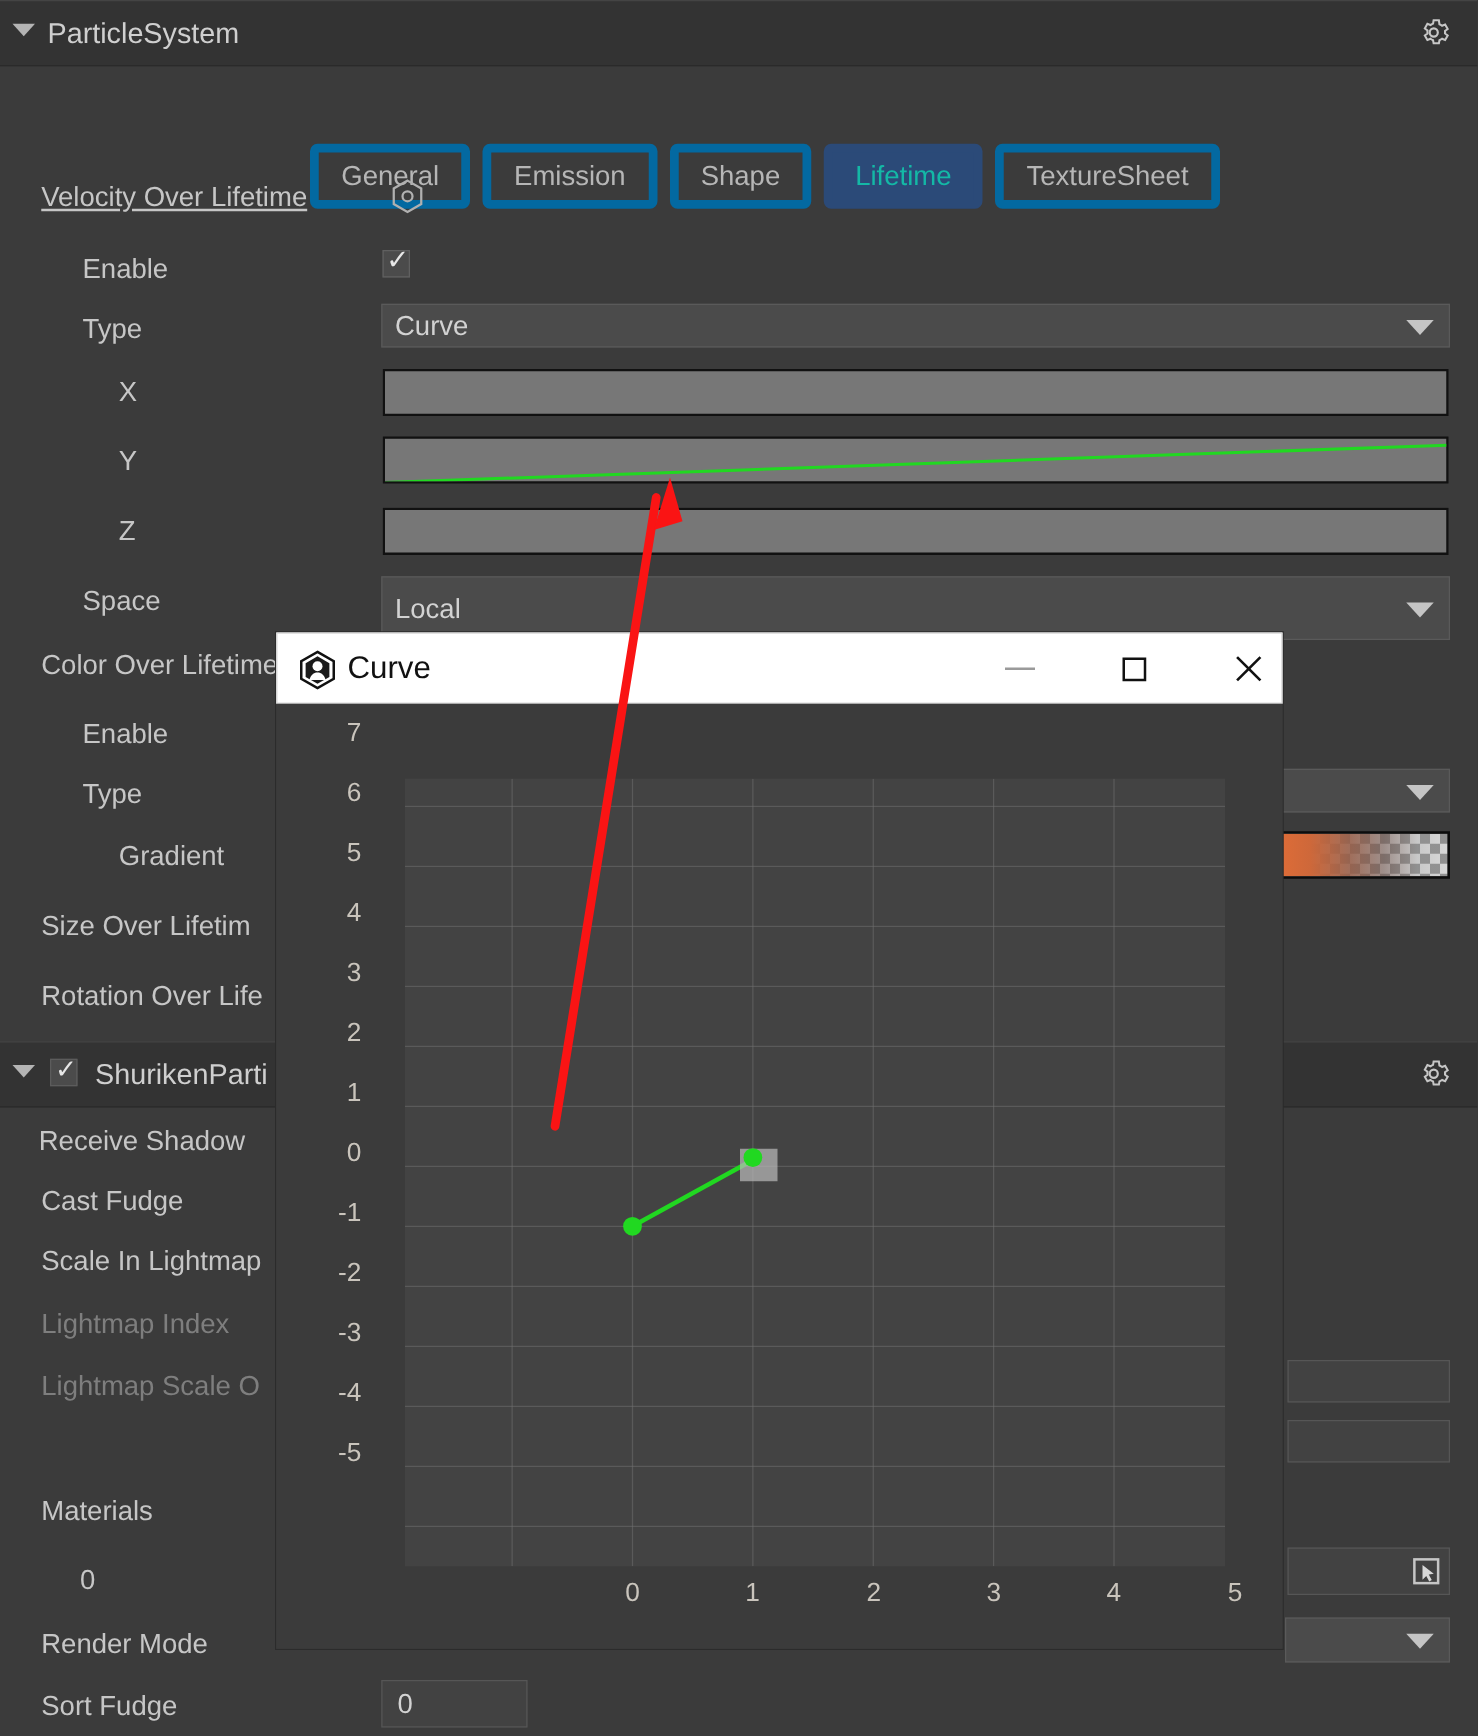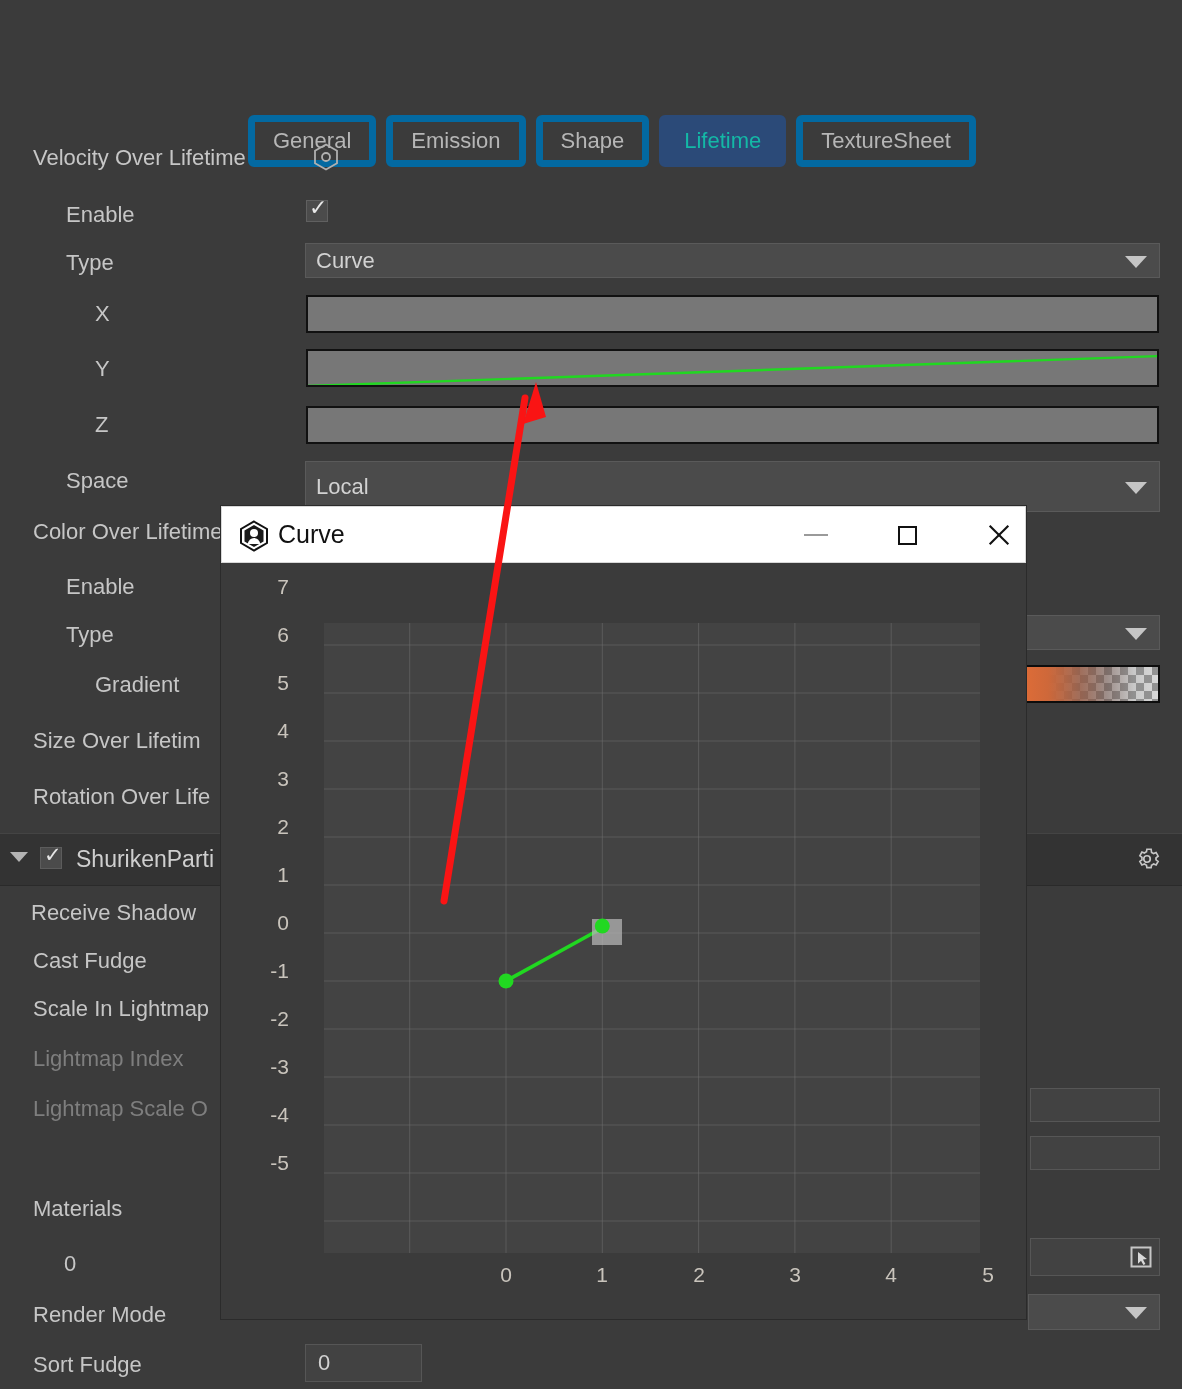--- a/index.html
+++ b/index.html
@@ -311,30 +311,40 @@
     width: 1182px;
     height: 1389px;
     pointer-events: none;
   }
 </style>
 </head>
 <body>
 
 <div class="inspector">
 
+  <div class="comp-header" style="top:0;">
+    <div class="foldout"></div>
+    <div class="title">ParticleSystem</div>
+    <div class="gear">
+      <svg viewBox="0 0 24 24" width="26" height="26">
+        <path d="M12 8.2a3.8 3.8 0 100 7.6 3.8 3.8 0 000-7.6zm0 6a2.2 2.2 0 110-4.4 2.2 2.2 0 010 4.4z" fill="#c6c6c6"></path>
+        <path d="M20.3 13.1l.1-1.1-.1-1.1 2-1.5-1.9-3.3-2.3.9a7.9 7.9 0 00-1.9-1.1L15.8 3h-3.9l-.4 2.4c-.7.3-1.3.7-1.9 1.1l-2.3-.9L5.4 9l2 1.5-.1 1.1.1 1.1-2 1.5 1.9 3.3 2.3-.9c.6.5 1.2.8 1.9 1.1l.4 2.3h3.9l.4-2.3c.7-.3 1.3-.7 1.9-1.1l2.3.9 1.9-3.3-2-1.5z" fill="none" stroke="#c6c6c6" stroke-width="1.5"></path>
+      </svg>
+    </div>
+  </div>
 
   <div class="tabstrip">
     <div class="tab">General</div>
     <div class="tab">Emission</div>
     <div class="tab">Shape</div>
     <div class="tab selected">Lifetime</div>
     <div class="tab">TextureSheet</div>
   </div>
 
-  <div class="label" style="left:33px; top:145px;">Velocity Over Lifetime</div>
+  <div class="label" style="left:33px; top:145px;text-decoration:underline;">Velocity Over Lifetime</div>
   <div class="hexicon" style="left:311px; top:142px;">
     <svg viewBox="0 0 30 30" width="30" height="30">
       <polygon points="15,2.5 26,8.8 26,21.2 15,27.5 4,21.2 4,8.8" fill="none" stroke="#b0b0b0" stroke-width="1.8"></polygon>
       <circle cx="15" cy="15" r="4" fill="none" stroke="#b0b0b0" stroke-width="1.8"></circle>
     </svg>
   </div>
 
   <div class="label" style="left:66px; top:202px;">Enable</div>
   <div class="checkbox" style="left:306px; top:200px;"></div>
 

